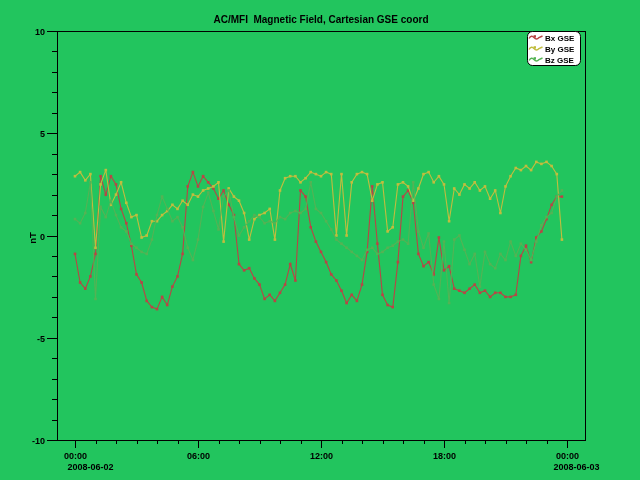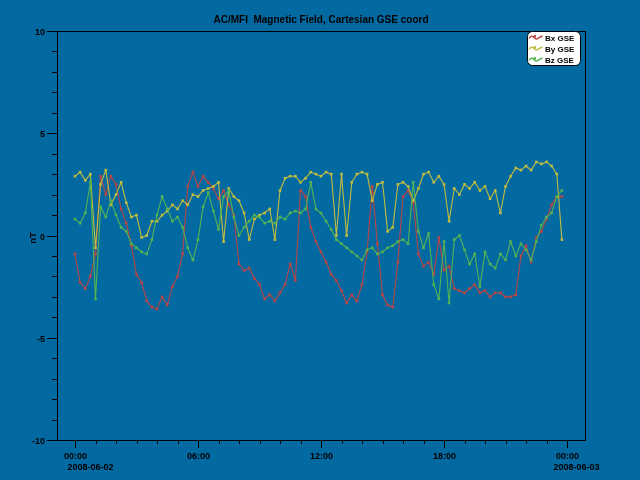--- a/index.html
+++ b/index.html
@@ -1,16 +1,16 @@
 <!DOCTYPE html>
 <html><head>
 <meta charset="utf-8">
 <style>
   html,body{margin:0;padding:0;background:#fff;}
-  .screen{width:640px;height:480px;background:#0369a1;position:relative;overflow:hidden;
+  .screen{width:640px;height:480px;background:#22c55e;position:relative;overflow:hidden;
           font-family:"Liberation Sans","DejaVu Sans",sans-serif;}
   svg{position:absolute;left:0;top:0;}
   text{fill:#000000;font-family:"Liberation Sans","DejaVu Sans",sans-serif;font-weight:700;}
   .title{font-size:10px;white-space:pre;}
   .tick{font-size:9px;}
   .ylab{font-size:9.5px;}
   .legend-text{font-size:8px;}
 </style>
 </head>
 <body>

